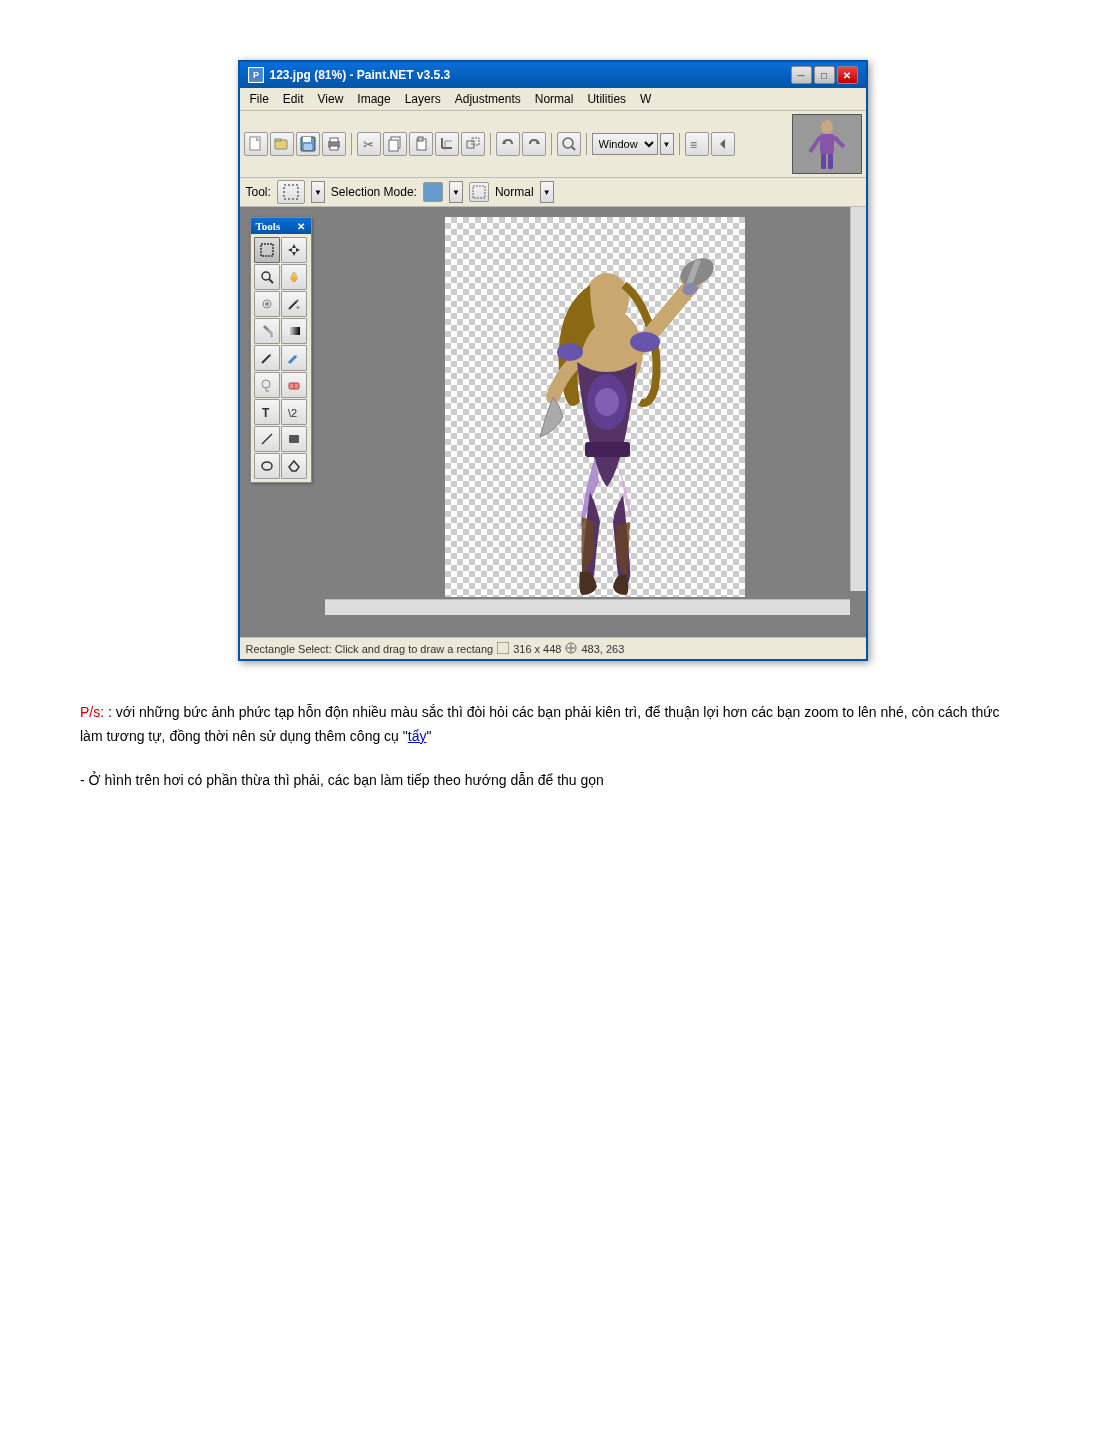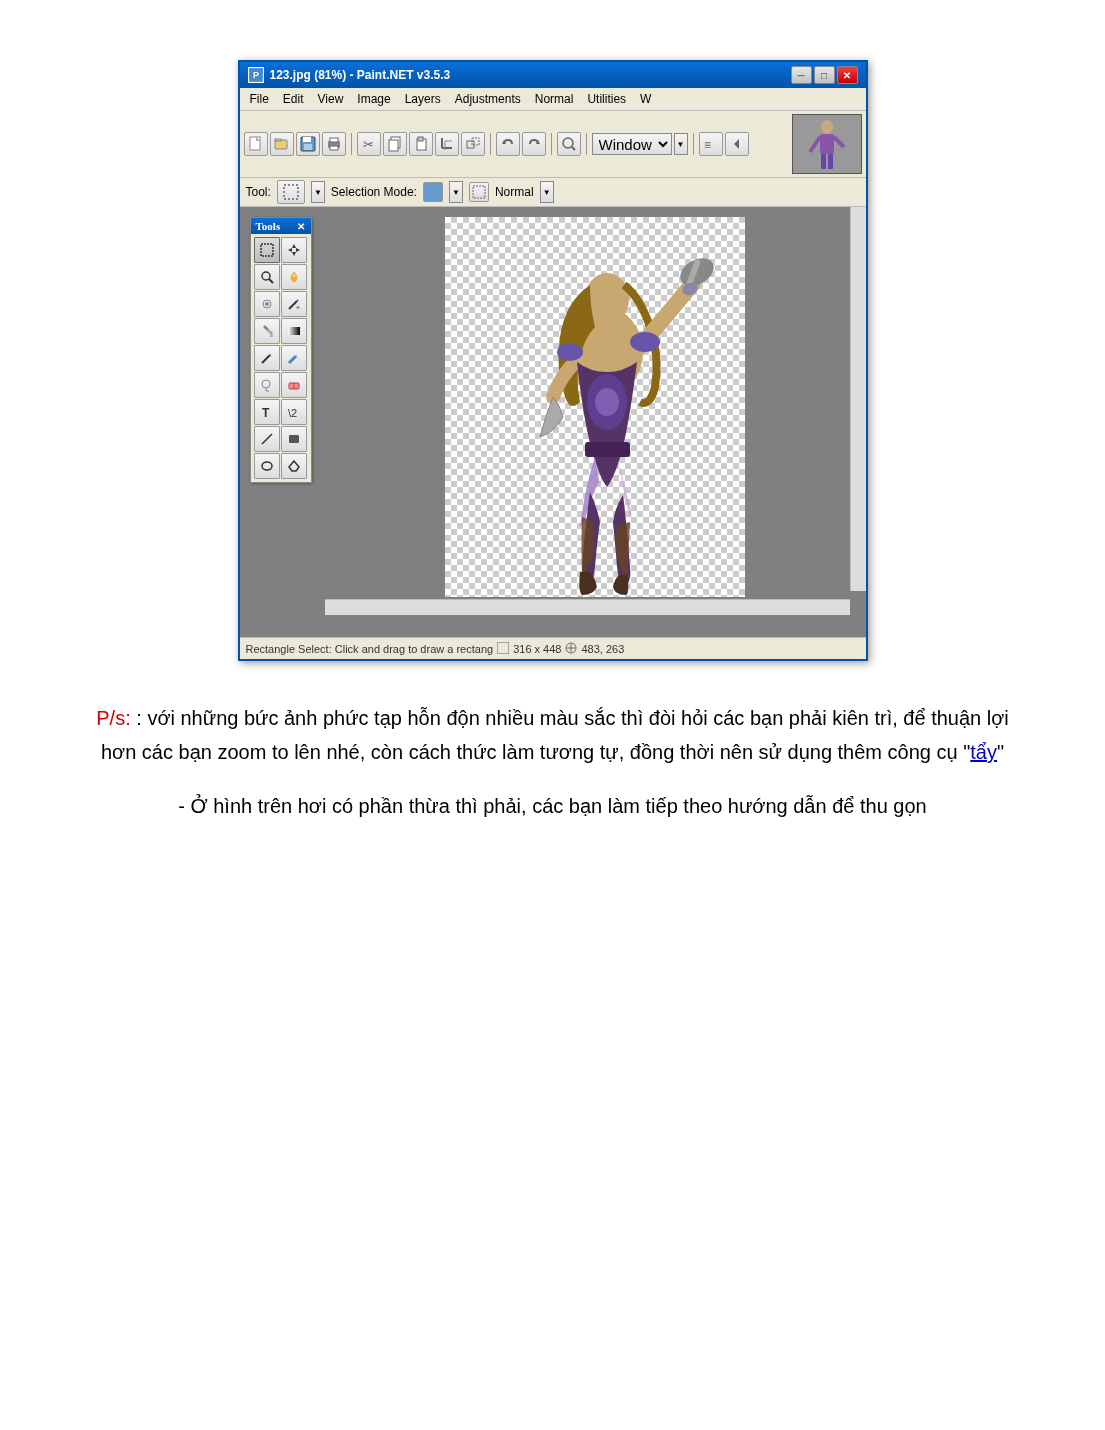--- a/index.html
+++ b/index.html
@@ -131,21 +131,21 @@
       display: flex;
       align-items: center;
       justify-content: center;
       font-size: 11px;
       color: #333;
     }
 
     .window-select {
       background: linear-gradient(to bottom, #f5f5f5, #ddd);
       border: 1px solid #888;
-      font-size: 15px;
+      font-size: 11px;
       padding: 1px 2px;
       height: 22px;
       cursor: pointer;
     }
 
     .toolbar-arrow {
       width: 14px;
       height: 22px;
       background: linear-gradient(to bottom, #f5f5f5, #ddd);
       border: 1px solid #888;
@@ -296,25 +296,24 @@
       align-items: center;
       padding: 0 6px;
       font-size: 11px;
       color: #333;
       gap: 4px;
     }
 
     
     .text-content {
       width: 100%;
-      font-size: 20px;
+      font-size: 14px;
       line-height: 1.7;
       color: #000;
       margin-top: 10px;
-      text-align: center;
     }
 
     .text-paragraph {
       margin-bottom: 20px;
     }
 
     .text-red {
       color: #cc0000;
     }
 

